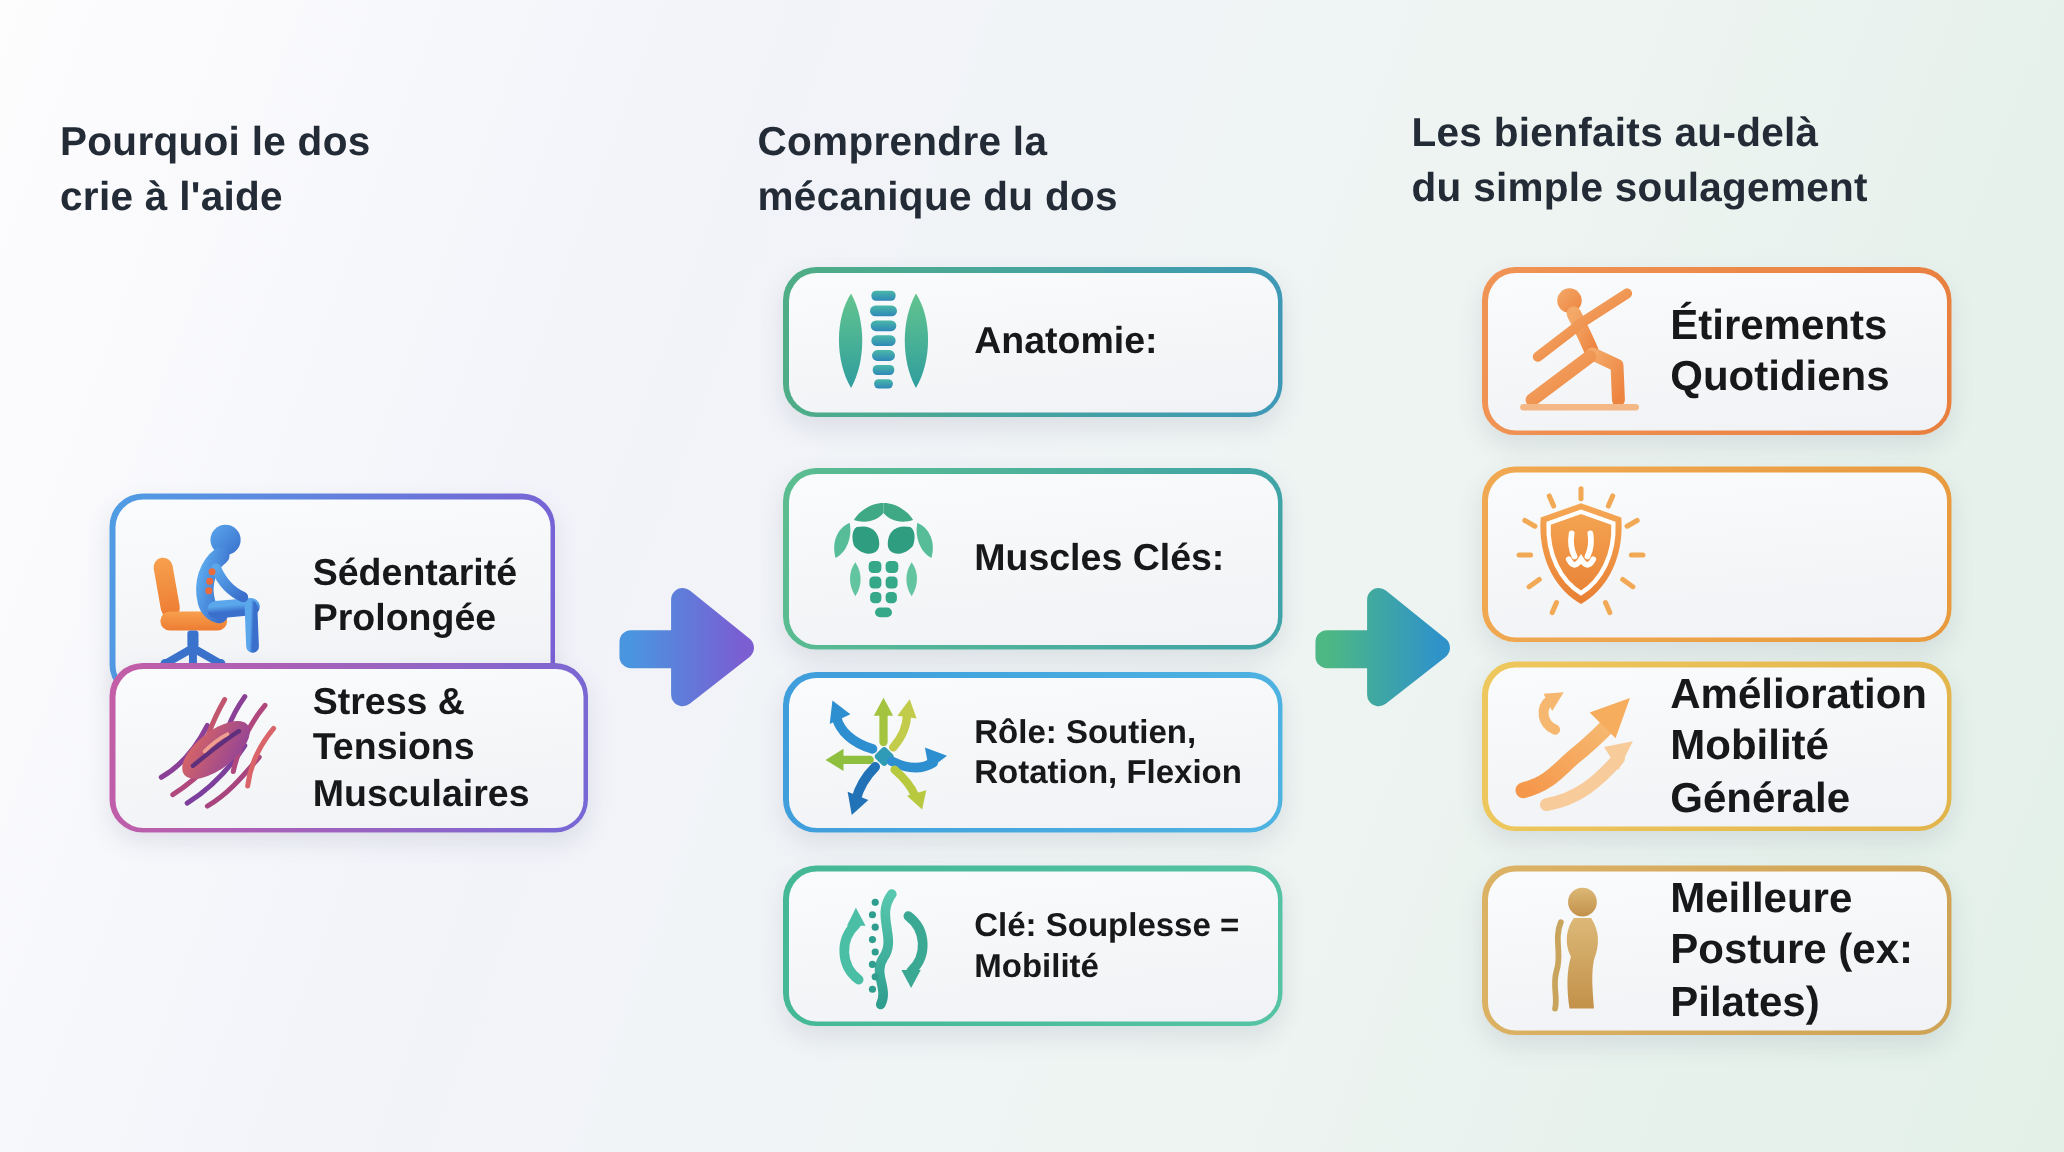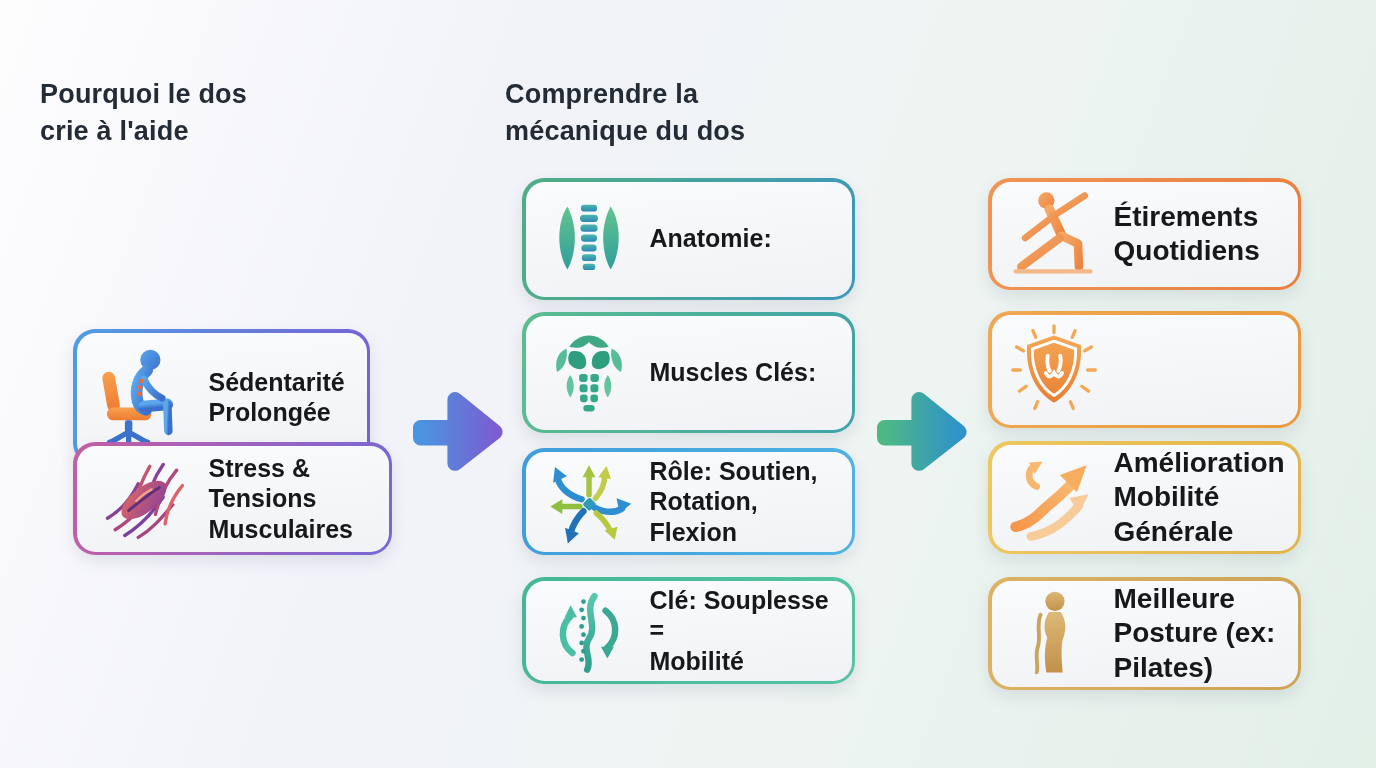--- a/index.html
+++ b/index.html
@@ -18,37 +18,39 @@
   }
   .card-inner{
     display:flex;align-items:center;height:100%;width:100%;box-sizing:border-box;
     border-radius:18.5px;background:linear-gradient(175deg,#fafbfc 0%,#f0f2f5 100%);
     padding:6px 12px 6px 8px;gap:6px;
   }
   .card-icon{flex:0 0 auto;display:flex;align-items:center;justify-content:center;}
   .card-icon svg{display:block;}
   .card-text{white-space:pre-line;color:#17181a;font-weight:600;line-height:1.22;}
   .sz-c1 .card-text{font-size:25px;}
-  .sz-c2 .card-text{font-size:25px;}
+  .sz-c2 .card-text{font-size:22px;}
   .sz-c3 .card-text{font-size:28px;}
   .card-textblock{display:flex;flex-direction:column;}
   .card-heading{font-size:25px;font-weight:700;color:#17181a;line-height:1.25;}
   .card-body{font-size:22px;font-weight:400;color:#1b1d20;white-space:pre-line;line-height:1.22;}
   .body-tight{font-size:20px;line-height:1.2;}
   .flow-arrow{position:absolute;}
 </style>
 </head>
 <body>
 
 <div class="canvas">
 
   <div class="col-title" style="left:40px;top:76px;width:390px;">Pourquoi le dos
 crie à l'aide</div>
   <div class="col-title" style="left:505px;top:76px;width:370px;">Comprendre la
 mécanique du dos</div>
+  <div class="col-title" style="left:941px;top:70px;width:410px;">Les bienfaits au-delà
+du simple soulagement</div>
 
   <div class="card sz-c1" style="left: 73px; top: 287px; width: 297px; height: 136px; background: linear-gradient(100deg, rgb(79, 157, 228), rgb(122, 95, 212)); margin-top: 42px;">
     <div class="card-inner">
       <div class="card-icon" style="width:118px;">
         <svg width="106" height="106" viewBox="0 0 100 100">
           <defs>
             <linearGradient id="pGrad" x1="0" y1="0" x2="1" y2="1">
               <stop offset="0" stop-color="#5aa7ec"></stop>
                 <stop offset="1" stop-color="#3a6fcc"></stop>
             </linearGradient>
@@ -115,21 +117,21 @@
       <defs>
         <linearGradient id="ag1" x1="0" y1="0" x2="1" y2="0">
           <stop offset="0" stop-color="#4a95e0"></stop>
             <stop offset="1" stop-color="#7a5ed2"></stop>
         </linearGradient>
       </defs>
       <path d="M16 55 H54 V24 L98 59.5 L54 94 V66 H16 Z" fill="url(#ag1)" stroke="url(#ag1)" stroke-width="17" stroke-linejoin="round" stroke-linecap="round"></path>
     </svg>
   </div>
 
-  <div class="card sz-c2" style="left: 522px; top: 178px; width: 333px; height: 122px; background: linear-gradient(100deg, rgb(79, 174, 133), rgb(62, 152, 184));">
+  <div class="card sz-c2" style="left: 522px; top: 178px; width: 333px; height: 100px; background: linear-gradient(100deg, rgb(79, 174, 133), rgb(62, 152, 184));">
     <div class="card-inner">
       <div class="card-icon" style="width:110px;">
         <svg width="90" height="90" viewBox="0 0 100 100">
           <defs>
             <linearGradient id="musGrad" x1="0" y1="0" x2="0" y2="1">
               <stop offset="0" stop-color="#63c48e"></stop>
                 <stop offset="1" stop-color="#2f9e9e"></stop>
             </linearGradient>
             <linearGradient id="vertGrad" x1="0" y1="0" x2="0" y2="1">
               <stop offset="0" stop-color="#4ab8a8"></stop>

